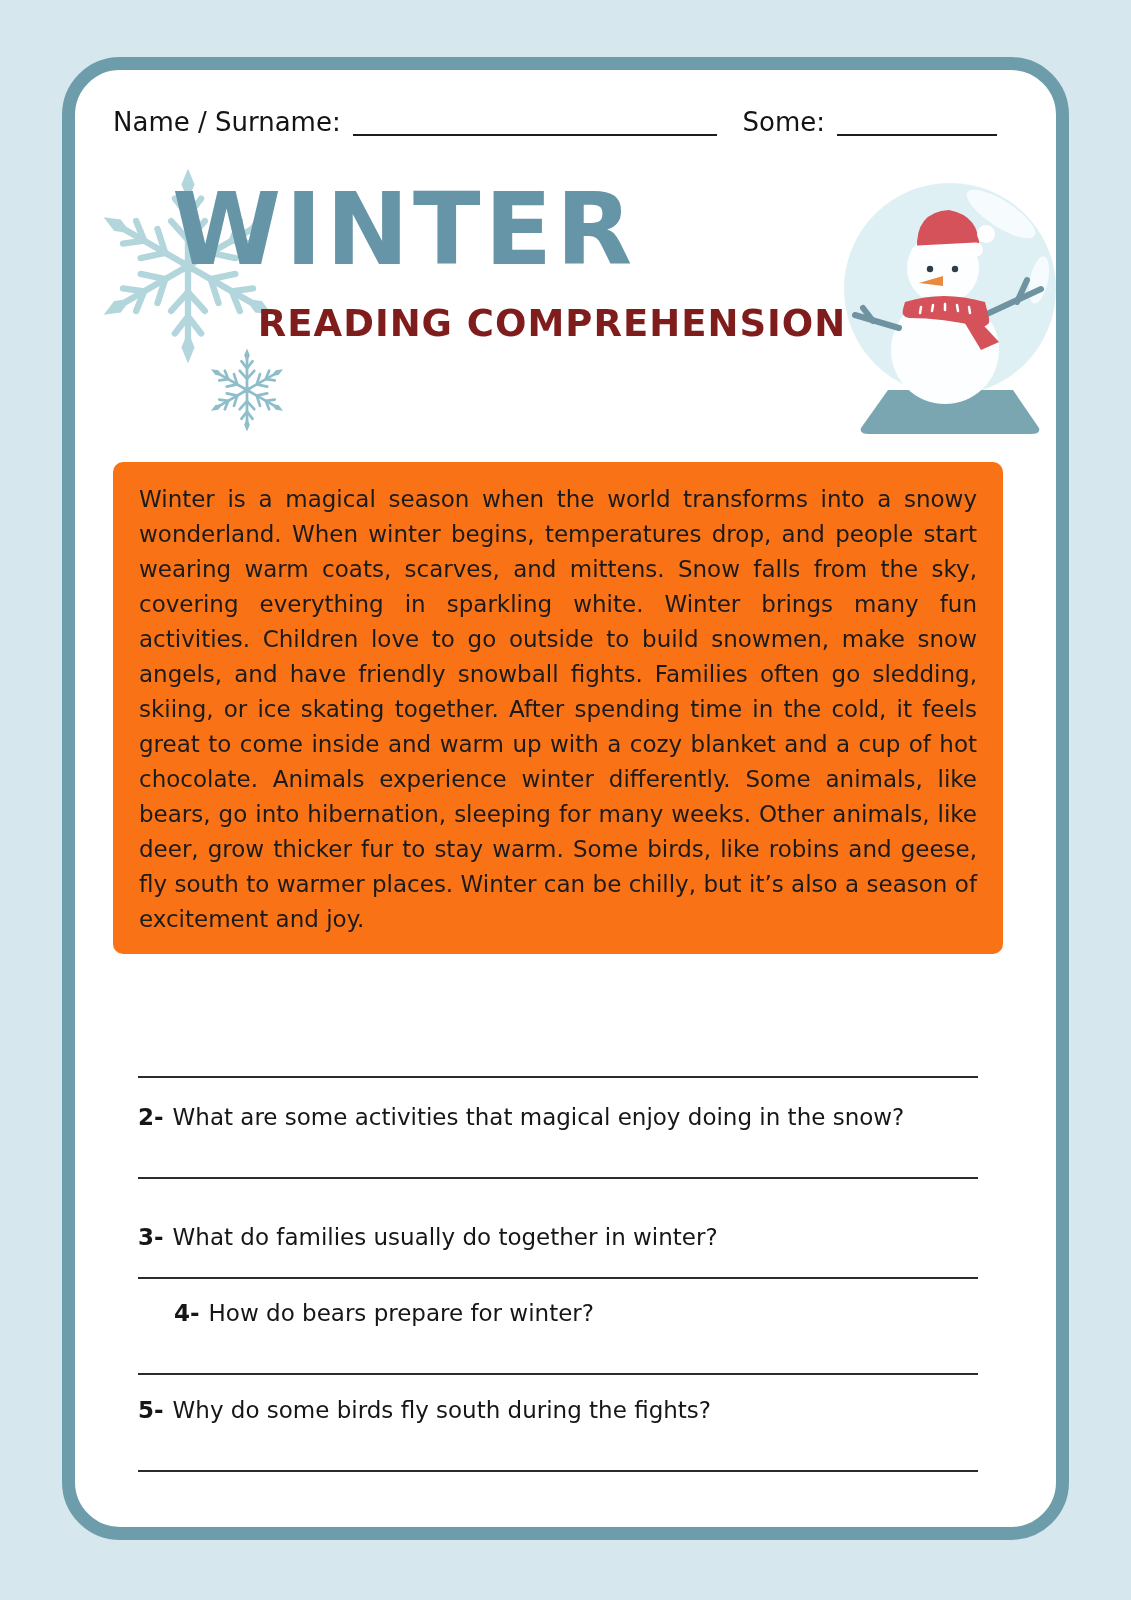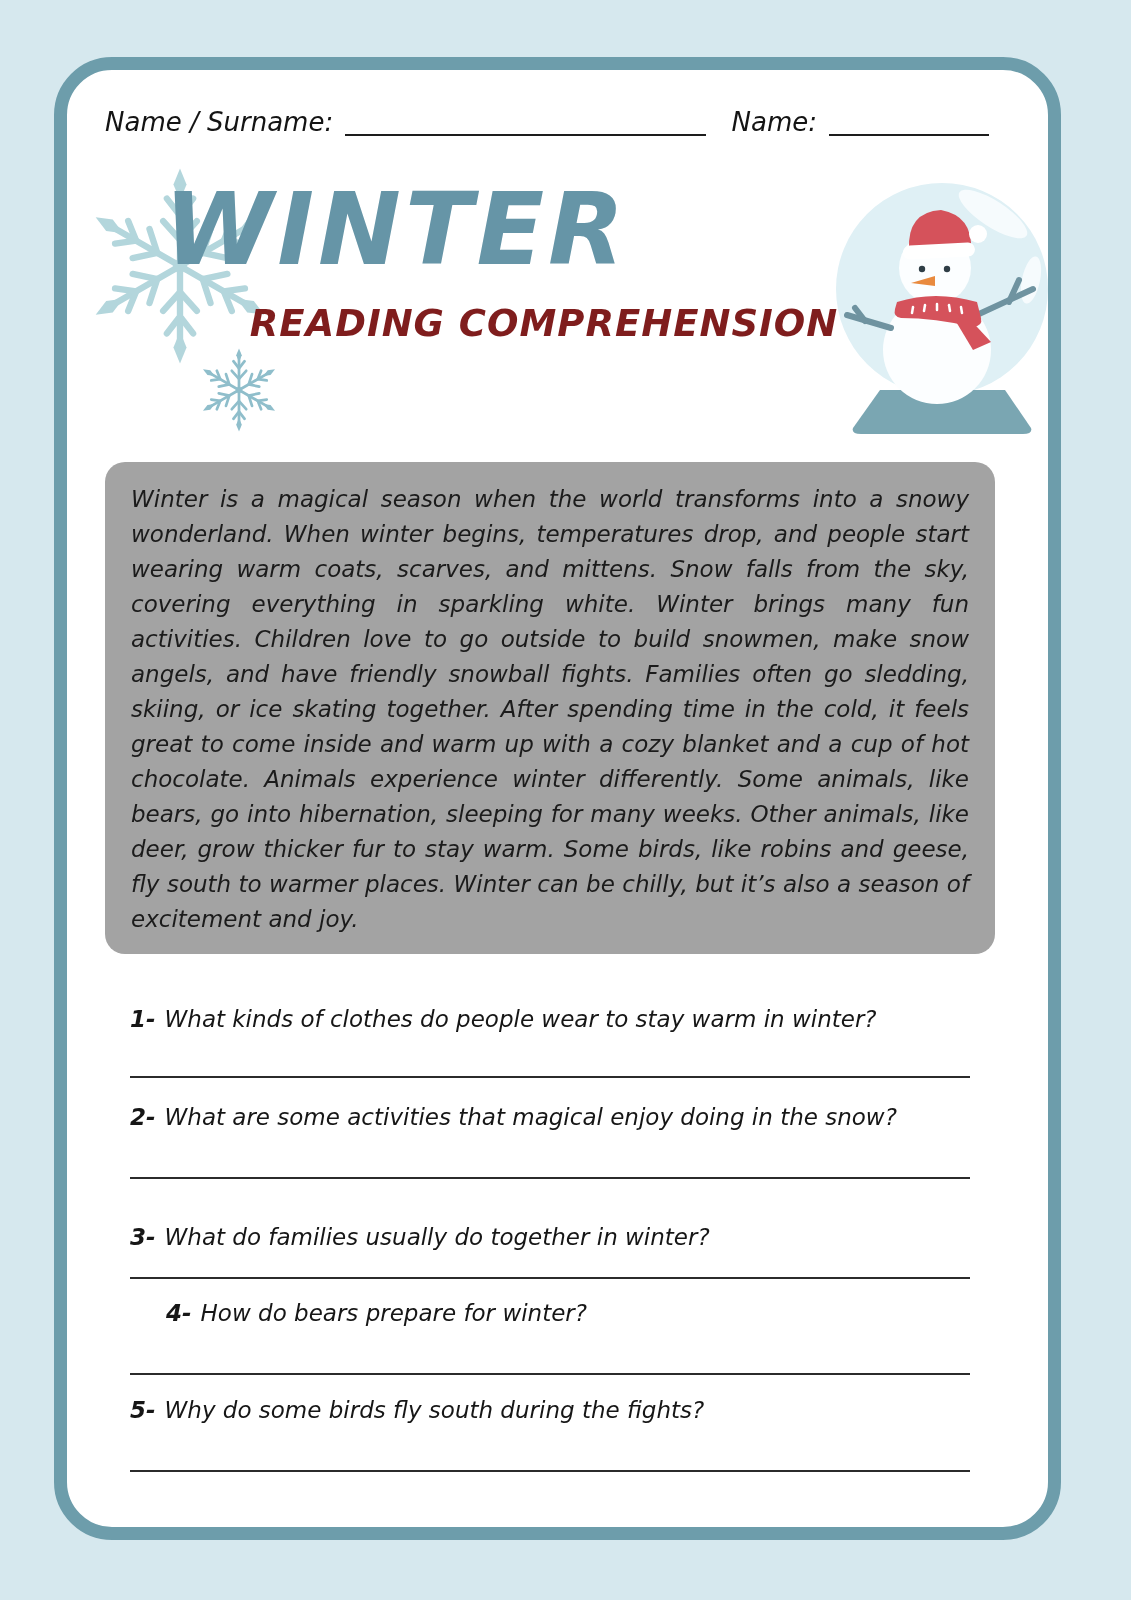--- a/index.html
+++ b/index.html
@@ -3,23 +3,23 @@
 <meta charset="utf-8">
 <style>
   html,body{margin:0;padding:0;}
   body{
     width:1131px;height:1600px;position:relative;
     background:#d6e8ee;
     font-family:"DejaVu Sans","Liberation Sans",sans-serif;
     color:#1b1b1b;overflow:hidden;
   }
   .card{
-    position:absolute;left:54px;top:57px;width:1007px;height:1483px;
+    position:absolute;left:62px;top:57px;width:1007px;height:1483px;
     background:#ffffff;border:13px solid #6d9dab;border-radius:58px;
-    box-sizing:border-box;overflow:hidden;font-style:italic;
+    box-sizing:border-box;overflow:hidden;
   }
   
   .name-row{
     position:absolute;left:38px;top:34px;width:884px;
     display:flex;align-items:flex-end;font-size:26px;color:#141414;
   }
   .name-row .lbl{white-space:nowrap;line-height:1.2;}
   .blank{border-bottom:2.5px solid #1d1d1d;height:30px;}
   .name-blank{flex:1;margin:0 26px 2px 12px;}
   .date-blank{width:160px;margin:0 0 2px 12px;}
@@ -39,21 +39,21 @@
     color:#7f1d1d;letter-spacing:1px;
   }
   .instruction{
     position:absolute;left:80px;top:314px;width:700px;
     text-align:center;font-size:25px;color:#222222;
   }
   .globe{position:absolute;left:768px;top:92px;width:214px;height:272px;}
 
   .passage-box{
     position:absolute;left:38px;top:392px;width:890px;height:492px;
-    background:#a3a3a3;border-radius:20px;box-sizing:border-box;
+    background:#f97316;border-radius:10px;box-sizing:border-box;
     padding:20px 26px;overflow:hidden;
   }
   .passage-box p{
     margin:0;font-size:23px;line-height:35px;color:#1b1b1b;
     text-align:justify;
   }
 
   .question{
     position:absolute;left:63px;width:900px;white-space:nowrap;
     font-size:23px;color:#161616;
@@ -93,21 +93,21 @@
       </g>
     </defs>
   </svg>
 </div>
 
 <div class="card">
 
   <div class="name-row">
     <span class="lbl">Name / Surname:</span>
     <span class="blank name-blank"></span>
-    <span class="lbl">Name:</span>
+    <span class="lbl">Some:</span>
     <span class="blank date-blank"></span>
   </div>
 
   <svg class="flake flake-large" viewBox="-55 -55 110 110">
     <use href="#flake-symbol"></use>
   </svg>
   <svg class="flake flake-small" viewBox="-55 -55 110 110">
     <use href="#flake-symbol"></use>
   </svg>
 
@@ -147,23 +147,20 @@
         <path d="M102,142 L102,148"></path>
       <path d="M114,143 L115,149"></path>
         <path d="M126,145 L127,151"></path>
     </g>
   </svg>
 
   <div class="passage-box">
     <p>Winter is a magical season when the world transforms into a snowy wonderland. When winter begins, temperatures drop, and people start wearing warm coats, scarves, and mittens. Snow falls from the sky, covering everything in sparkling white. Winter brings many fun activities. Children love to go outside to build snowmen, make snow angels, and have friendly snowball fights. Families often go sledding, skiing, or ice skating together. After spending time in the cold, it feels great to come inside and warm up with a cozy blanket and a cup of hot chocolate. Animals experience winter differently. Some animals, like bears, go into hibernation, sleeping for many weeks. Other animals, like deer, grow thicker fur to stay warm. Some birds, like robins and geese, fly south to warmer places. Winter can be chilly, but it’s also a season of excitement and joy.</p>
   </div>
 
-  <div class="question q1">
-    <span class="num">1-</span><span>What kinds of clothes do people wear to stay warm in winter?</span>
-  </div>
   <div class="answer-line l1"></div>
 
   <div class="question q2">
     <span class="num">2-</span><span>What are some activities that magical enjoy doing in the snow?</span>
   </div>
   <div class="answer-line l2"></div>
 
   <div class="question q3">
     <span class="num">3-</span><span>What do families usually do together in winter?</span>
   </div>

